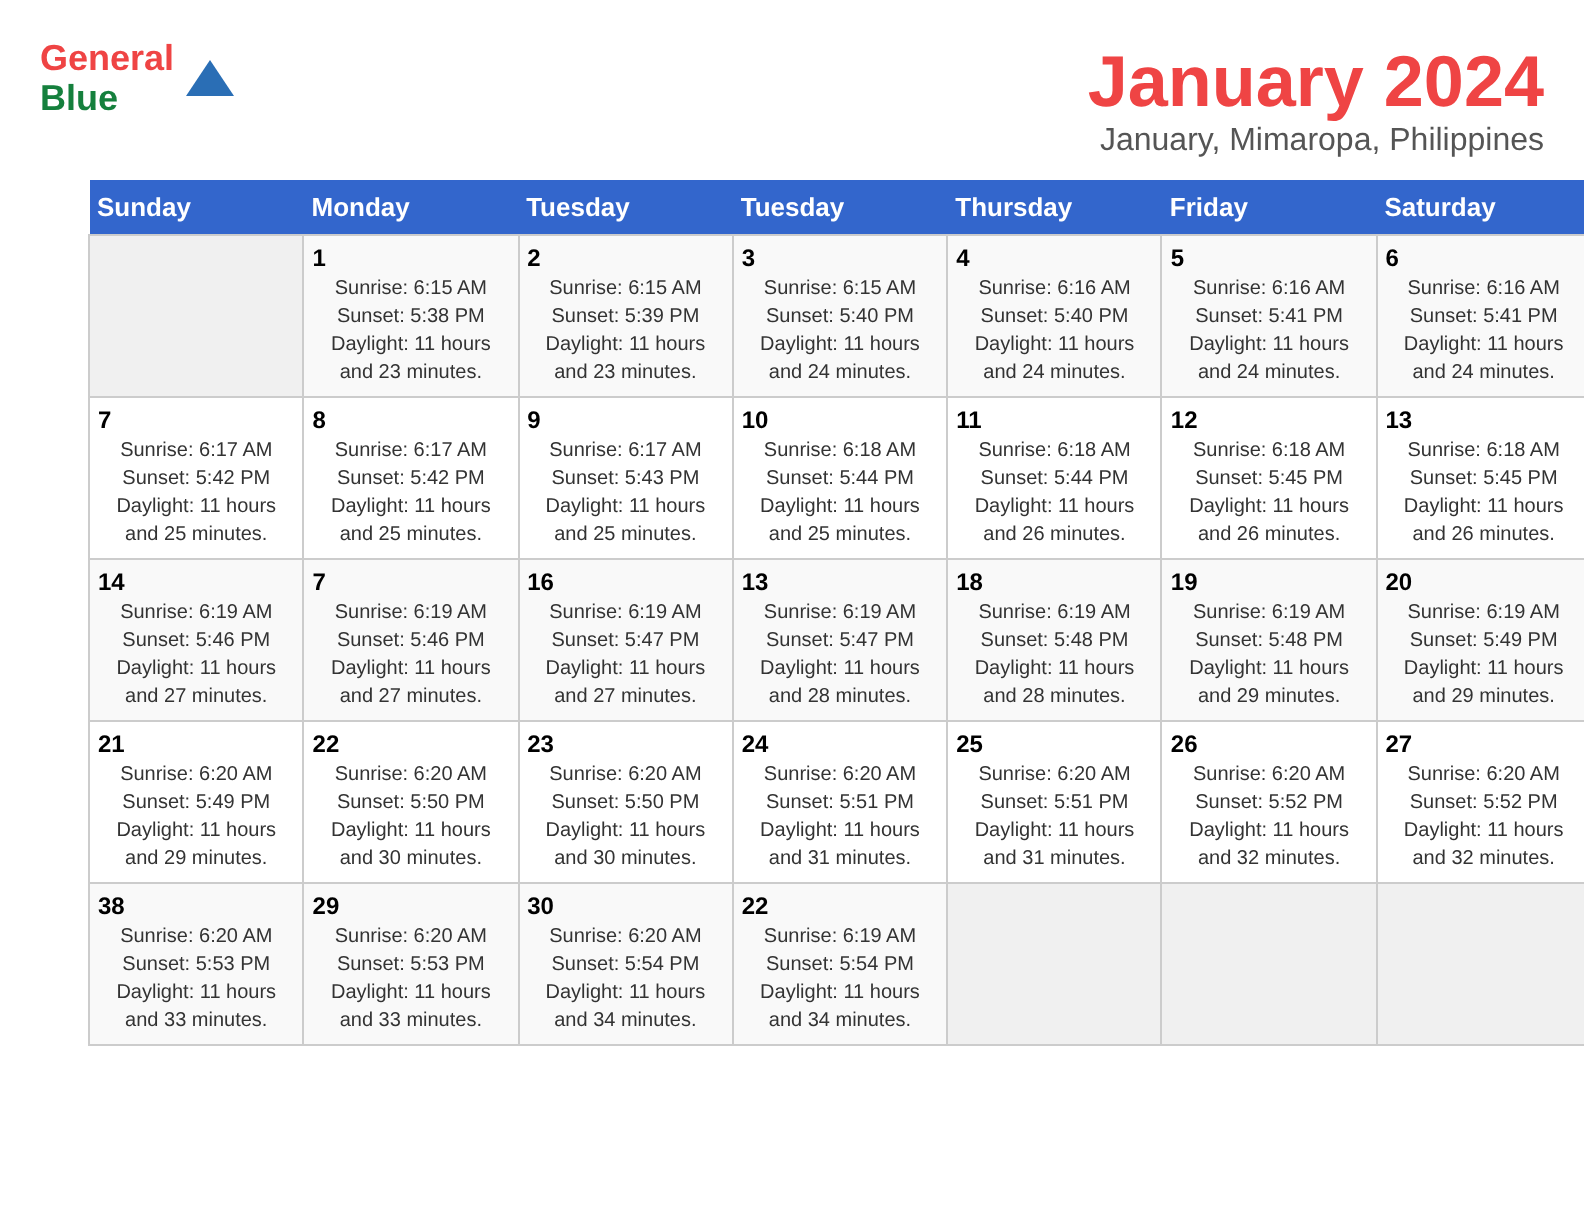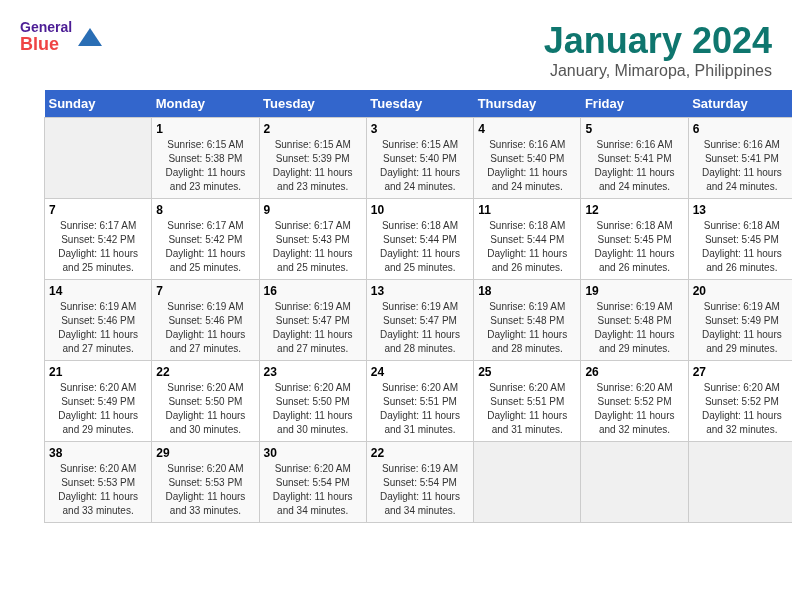--- a/index.html
+++ b/index.html
@@ -19,41 +19,41 @@
     .logo {
       display: flex;
       align-items: center;
     }
     .logo-text {
       display: flex;
       flex-direction: column;
       line-height: 1.1;
     }
     .logo-general {
-      font-size: 14px;
-      font-weight: bold;
-      color: #4c1d95;
+      font-size: 18px;
+      font-weight: bold;
+      color: #ef4444;
     }
     .logo-blue {
       font-size: 18px;
       font-weight: bold;
-      color: #ef4444;
+      color: #15803d;
     }
     .logo-icon {
       width: 28px;
       height: 28px;
       margin-left: 4px;
     }
     .title-area {
       text-align: right;
     }
     .main-title {
       font-size: 36px;
       font-weight: bold;
-      color: #0f766e;
+      color: #ef4444;
       margin-left: 16px;
     }
     .subtitle {
       font-size: 16px;
       color: #555;
     }
     table {
       width: 100%;
       border-collapse: collapse;
       font-size: 11px;

